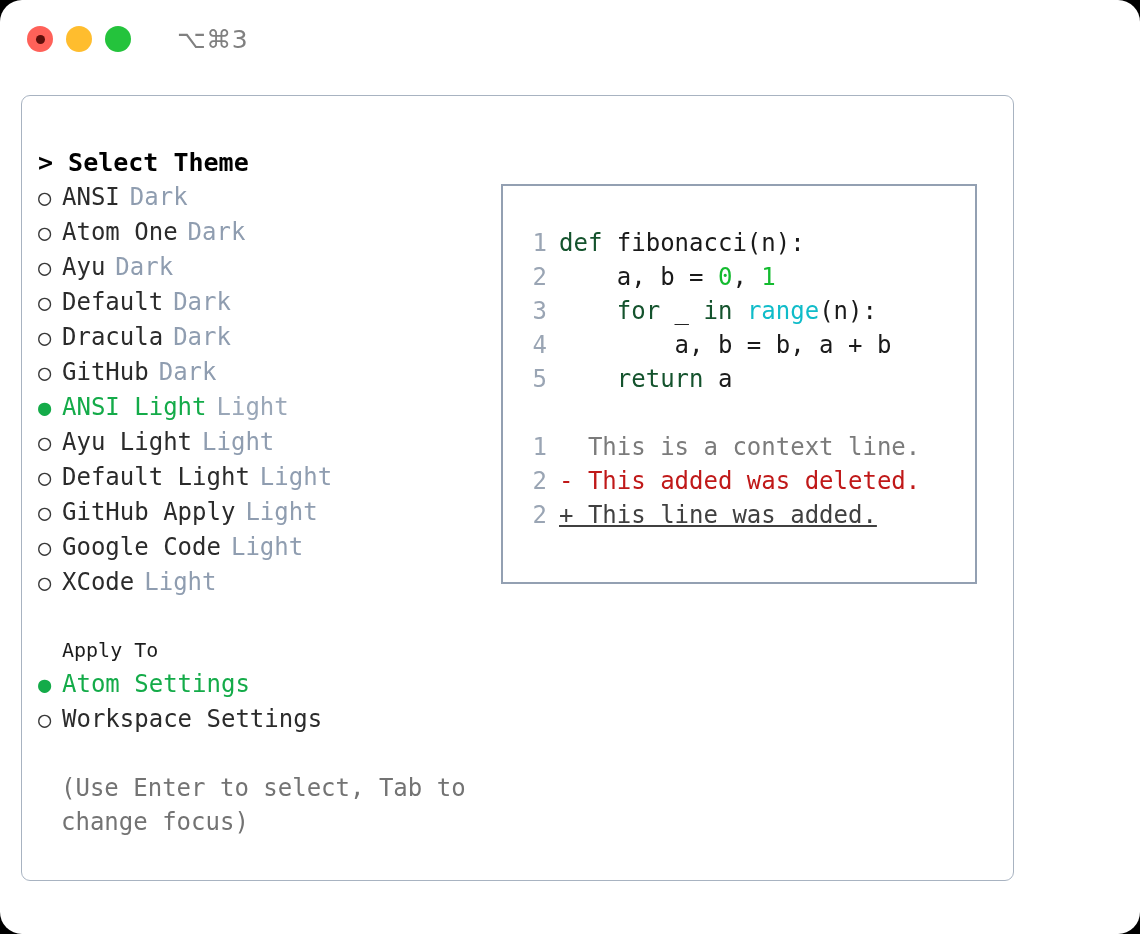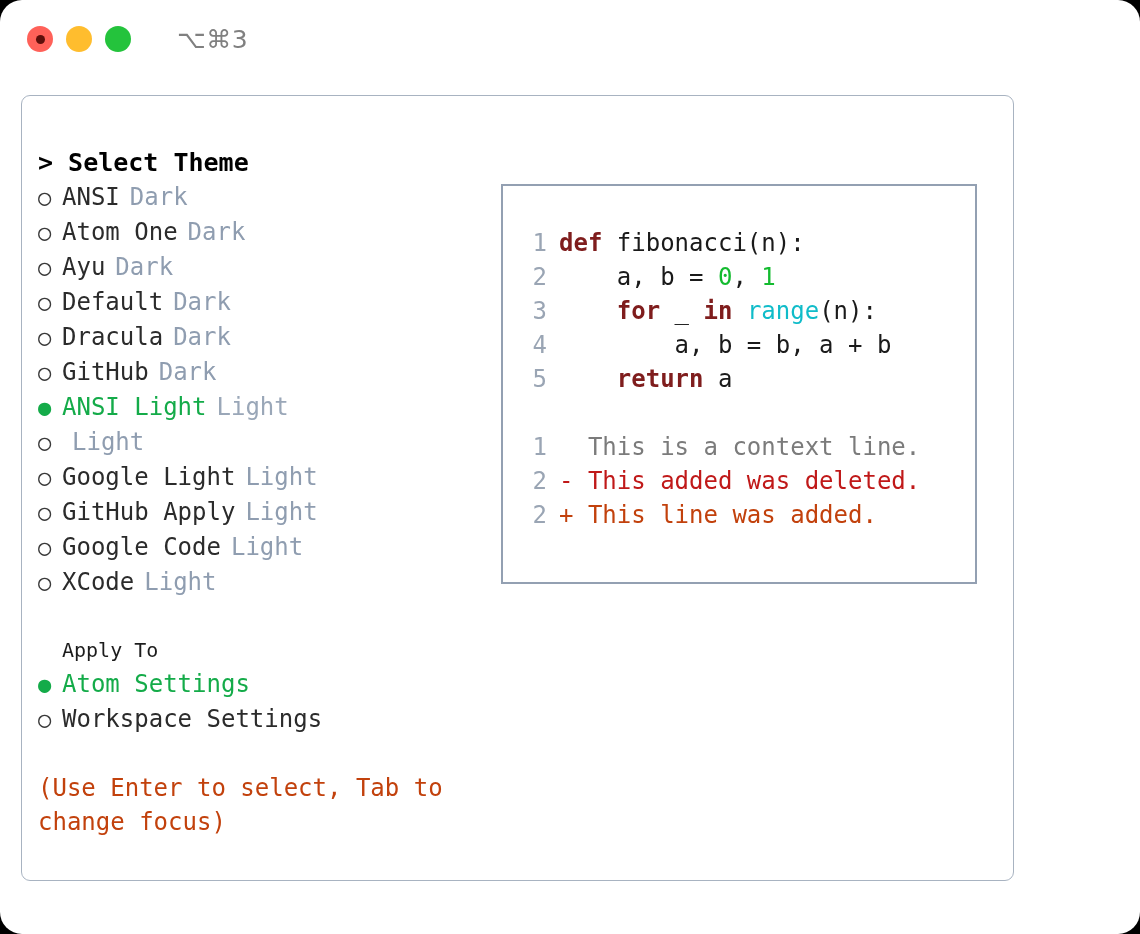--- a/index.html
+++ b/index.html
@@ -120,23 +120,24 @@
     line-height: 34px;
     margin-left: 24px;
     margin-top: 33px;
     white-space: pre;
   }
 
   #hint {
     margin-top: 34px;
     font-size: 24px;
     line-height: 34px;
-    color: #c2410c;
+    color: #737373;
     width: 420px;
     white-space: pre-wrap;
+    margin-left: 23px;
   }
 
   
   #right-col {
     position: absolute;
     left: 479px;
     top: 50px;
     width: 500px;
   }
   #preview-heading {
@@ -162,28 +163,28 @@
     white-space: pre;
   }
   .ln {
     width: 26px;
     flex: 0 0 26px;
     text-align: right;
     color: #9aa5b4;
     margin-right: 12px;
   }
   .code { color: #1a1a1a; }
-  .tok-kw  { color: #7f1d1d; font-weight: bold; }
+  .tok-kw  { color: #14532d; }
   .tok-fn  { color: #10bcc9; }
   .tok-num { color: #13bb2f; }
   .tok-plain { color: #1a1a1a; margin-top: 36px; }
   .diff-gap { height: 34px; }
   .diff-ctx { color: #7b7b7b; }
   .diff-del { color: #c01919; }
-  .diff-add { color: #c2410c; }
+  .diff-add { color: #404040; text-decoration: underline; }
 </style>
 </head>
 <body>
 
 <div id="window">
 
   <div id="titlebar">
     <div class="lights">
       <div class="light" style="background:#ff6159;">
         <div class="dot" style="background:#5e0f0b;"></div>
@@ -201,22 +202,22 @@
       <div class="heading" id="select-theme-heading">&gt; Select Theme</div>
 
       <div id="theme-list">
           <div class="opt-row"><span class="opt-marker">○</span><span class="opt-label">ANSI</span><span class="opt-badge">Dark</span></div>
           <div class="opt-row"><span class="opt-marker">○</span><span class="opt-label">Atom One</span><span class="opt-badge">Dark</span></div>
           <div class="opt-row"><span class="opt-marker">○</span><span class="opt-label">Ayu</span><span class="opt-badge">Dark</span></div>
           <div class="opt-row"><span class="opt-marker">○</span><span class="opt-label">Default</span><span class="opt-badge">Dark</span></div>
           <div class="opt-row"><span class="opt-marker">○</span><span class="opt-label">Dracula</span><span class="opt-badge">Dark</span></div>
           <div class="opt-row"><span class="opt-marker">○</span><span class="opt-label">GitHub</span><span class="opt-badge">Dark</span></div>
           <div class="opt-row selected"><span class="opt-marker">●</span><span class="opt-label">ANSI Light</span><span class="opt-badge">Light</span></div>
-          <div class="opt-row"><span class="opt-marker">○</span><span class="opt-badge">Light</span></div>
-          <div class="opt-row"><span class="opt-marker">○</span><span class="opt-label">Google Light</span><span class="opt-badge">Light</span></div>
+          <div class="opt-row"><span class="opt-marker">○</span><span class="opt-label">Ayu Light</span><span class="opt-badge">Light</span></div>
+          <div class="opt-row"><span class="opt-marker">○</span><span class="opt-label">Default Light</span><span class="opt-badge">Light</span></div>
           <div class="opt-row"><span class="opt-marker">○</span><span class="opt-label">GitHub Apply</span><span class="opt-badge">Light</span></div>
           <div class="opt-row"><span class="opt-marker">○</span><span class="opt-label">Google Code</span><span class="opt-badge">Light</span></div>
           <div class="opt-row"><span class="opt-marker">○</span><span class="opt-label">XCode</span><span class="opt-badge">Light</span></div>
         </div>
 
       <div id="apply-to-heading">Apply To</div>
 
       <div id="apply-list">
           <div class="opt-row selected"><span class="opt-marker">●</span><span class="opt-label">Atom Settings</span></div>
           <div class="opt-row"><span class="opt-marker">○</span><span class="opt-label">Workspace Settings</span></div>

